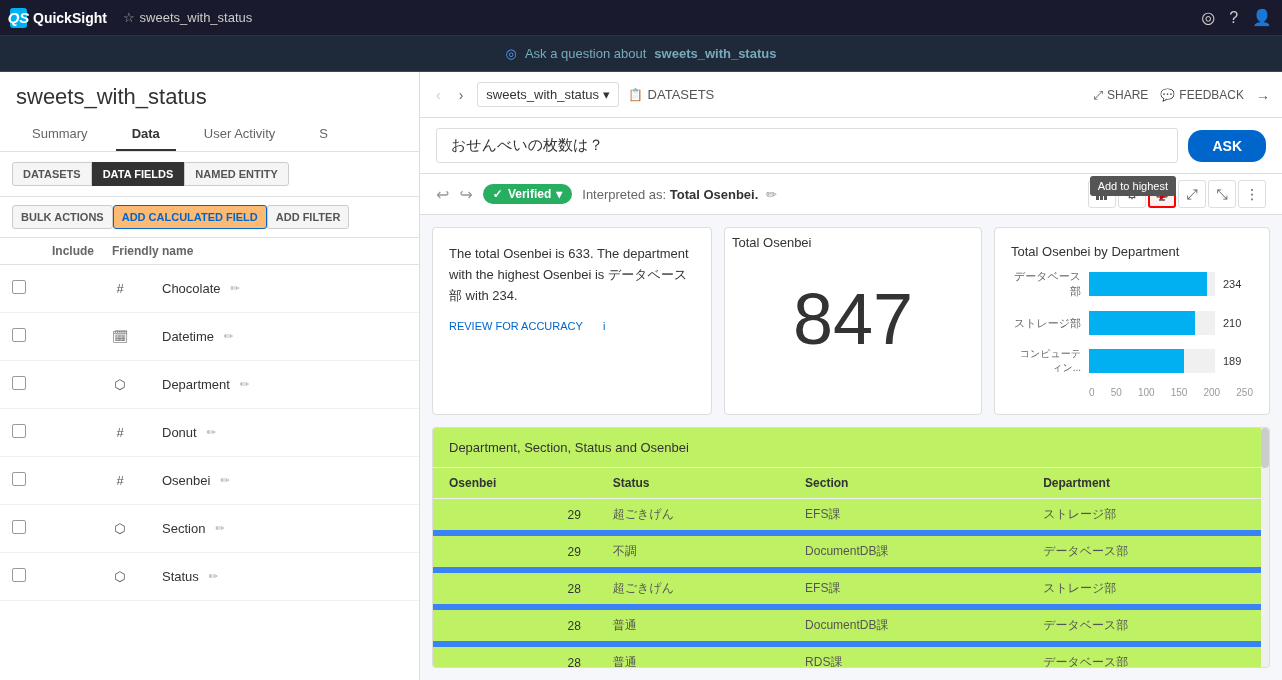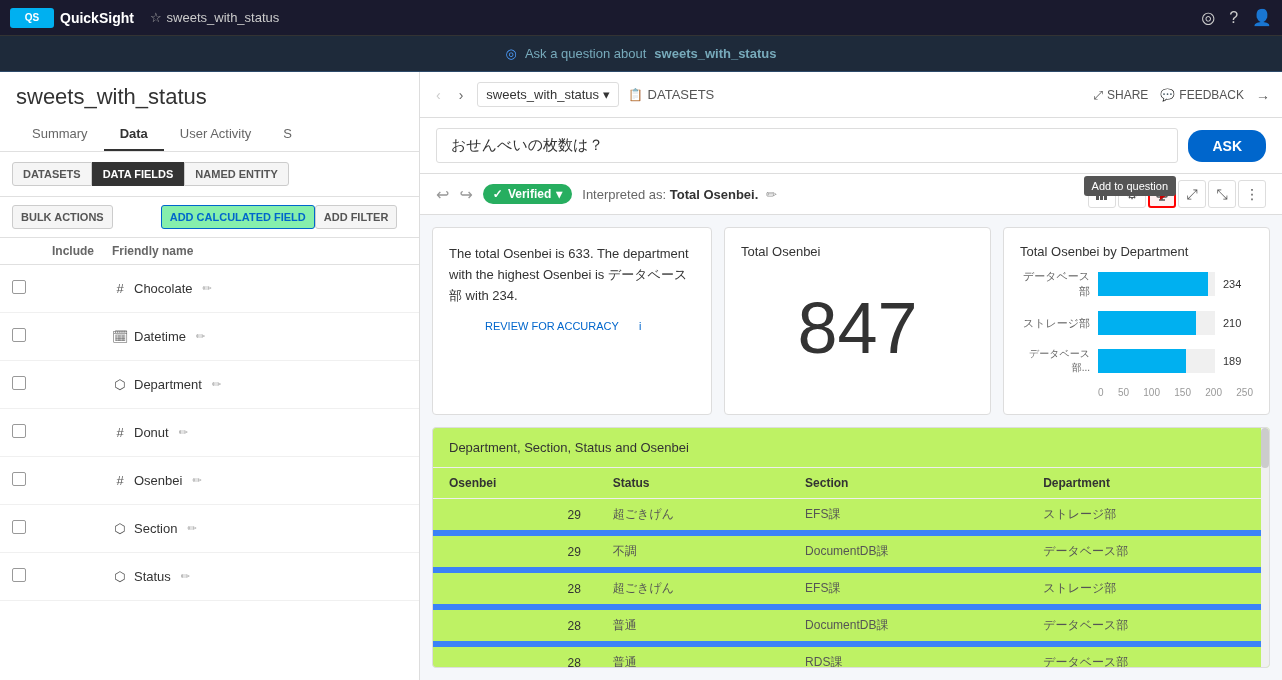--- a/index.html
+++ b/index.html
@@ -6,21 +6,21 @@
     body { font-family: 'Arial', sans-serif; font-size: 13px; background: #1a1a2e; color: #333; overflow: hidden; width: 1282px; height: 680px; }
 
     
     .top-nav {
       display: flex; align-items: center;
       background: #1a1a2e; color: #fff;
       height: 36px; padding: 0 10px;
       border-bottom: 1px solid #333;
     }
     .top-nav-logo { display: flex; align-items: center; gap: 6px; font-weight: bold; font-size: 14px; margin-right: 16px; }
-    .top-nav-logo .qs-icon { width: 44px; height: 20px; background: #00b0f0; border-radius: 3px; display: flex; align-items: center; justify-content: center; font-size: 10px; color: #fff; font-weight: bold; }
+    .top-nav-logo .qs-icon { width: 17px; height: 20px; background: #00b0f0; border-radius: 3px; display: flex; align-items: center; justify-content: center; font-size: 15px; color: #fff; font-weight: bold; font-style: italic; }
     .top-nav-tab { display: flex; align-items: center; gap: 5px; font-size: 13px; color: #ccc; }
     .top-nav-tab .star-icon { color: #aaa; }
     .top-nav-right { margin-left: auto; display: flex; align-items: center; gap: 14px; }
     .top-nav-right .icon-btn { color: #ccc; cursor: pointer; font-size: 16px; }
 
     
     .ask-bar {
       background: #1e2a3a; height: 36px;
       display: flex; align-items: center; justify-content: center;
       border-bottom: 1px solid #2d4a6a;
@@ -30,48 +30,48 @@
 
     
     .main-layout { display: flex; height: calc(680px - 72px); }
 
     
     .left-panel { width: 420px; background: #fff; border-right: 1px solid #ddd; display: flex; flex-direction: column; flex-shrink: 0; }
 
     
     .left-top { padding: 12px 16px 0; border-bottom: 1px solid #e0e0e0; }
     .left-title { font-size: 22px; font-weight: 300; color: #333; margin-bottom: 8px; }
-    .left-tabs { display: flex; gap: 0; align-items: center; }
+    .left-tabs { display: flex; gap: 12px; align-items: center; }
     .left-tab { padding: 8px 16px; font-size: 13px; color: #666; cursor: pointer; border-bottom: 2px solid transparent; }
     .left-tab.active { color: #333; font-weight: bold; border-bottom: 2px solid #333; }
 
     
     .ds-toolbar { display: flex; gap: 0; padding: 10px 12px; border-bottom: 1px solid #e0e0e0; }
     .ds-btn { padding: 5px 10px; font-size: 11px; font-weight: bold; border: 1px solid #ccc; background: #f5f5f5; color: #555; cursor: pointer; }
     .ds-btn.active { background: #333; color: #fff; border-color: #333; }
     .ds-btn:first-child { border-radius: 3px 0 0 3px; }
     .ds-btn:last-child { border-radius: 0 3px 3px 0; }
 
     
     .field-actions { display: flex; gap: 0; padding: 8px 12px; border-bottom: 1px solid #e0e0e0; align-items: center; }
     .fa-btn { padding: 5px 8px; font-size: 11px; font-weight: bold; border: 1px solid #ccc; background: #f5f5f5; color: #555; cursor: pointer; border-radius: 3px; }
-    .fa-btn.calc { color: #0066cc; border-color: #0066cc; background: #86efac; margin-left: 48px; }
+    .fa-btn.calc { color: #0066cc; border-color: #0066cc; background: #fdba74; }
 
     
     .field-list-header { display: grid; grid-template-columns: 40px 60px 1fr; padding: 6px 12px; color: #666; font-size: 12px; font-weight: bold; border-bottom: 1px solid #e0e0e0; }
 
     
     .field-list { overflow-y: auto; flex: 1; }
     .field-row { display: grid; grid-template-columns: 40px 60px 1fr; align-items: center; padding: 8px 12px; border-bottom: 1px solid #f0f0f0; min-height: 48px; }
     .checkbox { width: 14px; height: 14px; border: 1px solid #999; border-radius: 2px; display: inline-block; cursor: pointer; }
     .toggle { width: 32px; height: 16px; background: #2196F3; border-radius: 8px; position: relative; cursor: pointer; }
     .toggle::after { content: ''; position: absolute; width: 12px; height: 12px; background: #fff; border-radius: 50%; top: 2px; right: 2px; }
     .field-name-cell { display: flex; align-items: center; gap: 6px; }
     .field-icon { color: #555; font-size: 13px; width: 16px; text-align: center; }
-    .field-name { font-size: 13px; color: #333; }
+    .field-name { font-size: 13px; color: #333; margin-left: 28px; }
     .edit-icon { color: #999; font-size: 11px; cursor: pointer; margin-left: 4px; }
 
     
     .right-panel { flex: 1; background: #f5f7fa; display: flex; flex-direction: column; overflow: hidden; }
 
     
     .right-topbar { display: flex; align-items: center; padding: 0 12px; height: 46px; background: #fff; border-bottom: 1px solid #ddd; gap: 10px; }
     .nav-arrow { color: #666; cursor: pointer; font-size: 14px; padding: 2px 4px; }
     .nav-arrow.disabled { color: #ccc; }
     .dataset-name-btn { display: flex; align-items: center; gap: 4px; font-size: 13px; color: #333; cursor: pointer; padding: 4px 8px; border: 1px solid #ddd; border-radius: 3px; }
@@ -102,24 +102,24 @@
 
     
     .content-area { flex: 1; overflow-y: auto; padding: 12px; display: flex; flex-direction: column; gap: 12px; }
 
     
     .cards-row { display: flex; gap: 12px; }
 
     
     .text-card { background: #fff; border: 1px solid #ddd; border-radius: 4px; padding: 16px; width: 280px; flex-shrink: 0; }
     .text-card-content { font-size: 13px; color: #333; line-height: 1.6; }
-    .review-link { margin-top: 12px; font-size: 11px; color: #0066cc; display: flex; align-items: center; gap: 20px; cursor: pointer; margin-left: 36px; }
-
-    
-    .number-card { background: #fff; border: 1px solid #ddd; border-radius: 4px; padding: 16px; flex: 1; display: flex; flex-direction: column; }
+    .review-link { margin-top: 12px; font-size: 11px; color: #0066cc; display: flex; align-items: center; gap: 20px; cursor: pointer; }
+
+    
+    .number-card { background: #fff; border: 1px solid #ddd; border-radius: 4px; padding: 7px; flex: 1; display: flex; flex-direction: column; }
     .card-title { font-size: 13px; color: #333; margin-bottom: 8px; }
     .big-number { font-size: 72px; color: #333; font-weight: 200; text-align: center; padding: 20px 0; }
 
     
     .bar-card { background: #fff; border: 1px solid #ddd; border-radius: 4px; padding: 16px; flex: 1; }
     .bar-chart { margin-top: 10px; }
     .bar-row { display: flex; align-items: center; gap: 8px; margin-bottom: 12px; }
     .bar-label { font-size: 11px; color: #666; width: 70px; text-align: right; flex-shrink: 0; }
     .bar-container { flex: 1; height: 24px; background: #f0f0f0; position: relative; }
     .bar-fill { height: 100%; background: #00b0f0; }
@@ -325,21 +325,21 @@
         <span>▾</span>
       </div>
       <div class="interpreted-text">
         <span>Interpreted as:</span>
         <strong>Total Osenbei.</strong>
         <span class="edit-interp">✏</span>
       </div>
 
       <div class="chart-toolbar" style="position: relative;">
 
-        <div class="pinboard-tooltip">Add to question</div>
+        <div class="pinboard-tooltip">Add to highest</div>
 
         <div style="position:absolute; top:6px; right:96px; display:flex; align-items:center;">
           <div style="width:50px; height:14px; background:#cc0000; clip-path: polygon(0 30%, 80% 30%, 80% 0%, 100% 50%, 80% 100%, 80% 70%, 0 70%);"></div>
         </div>
 
         <div class="chart-tool-btn">
           <svg width="14" height="14" viewBox="0 0 14 14">
             <rect x="1" y="6" width="3" height="7" fill="#555"></rect>
             <rect x="5" y="3" width="3" height="10" fill="#555"></rect>
             <rect x="9" y="1" width="3" height="12" fill="#555"></rect>
@@ -396,21 +396,21 @@
               <div class="bar-value">234</div>
             </div>
             <div class="bar-row">
               <div class="bar-label">ストレージ部</div>
               <div class="bar-container">
                 <div class="bar-fill" style="width:84%;"></div>
               </div>
               <div class="bar-value">210</div>
             </div>
             <div class="bar-row">
-              <div class="bar-label" style="font-size:10px;">データベース部...</div>
+              <div class="bar-label" style="font-size:10px;">コンピューティン...</div>
               <div class="bar-container">
                 <div class="bar-fill" style="width:75.6%;"></div>
               </div>
               <div class="bar-value">189</div>
             </div>
             <div class="bar-axis">
               <span>0</span>
               <span>50</span>
               <span>100</span>
               <span>150</span>

